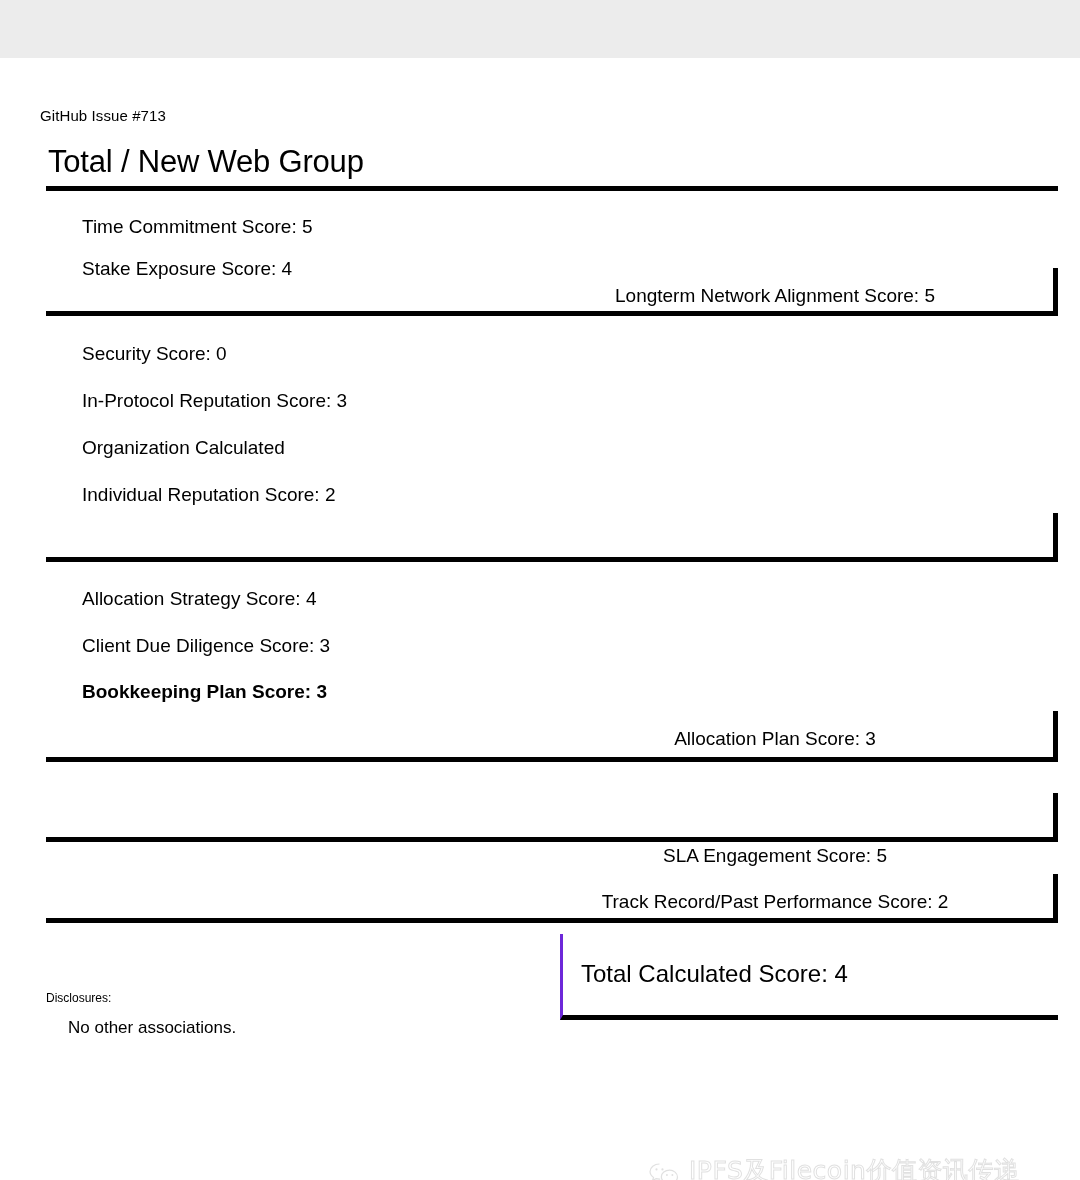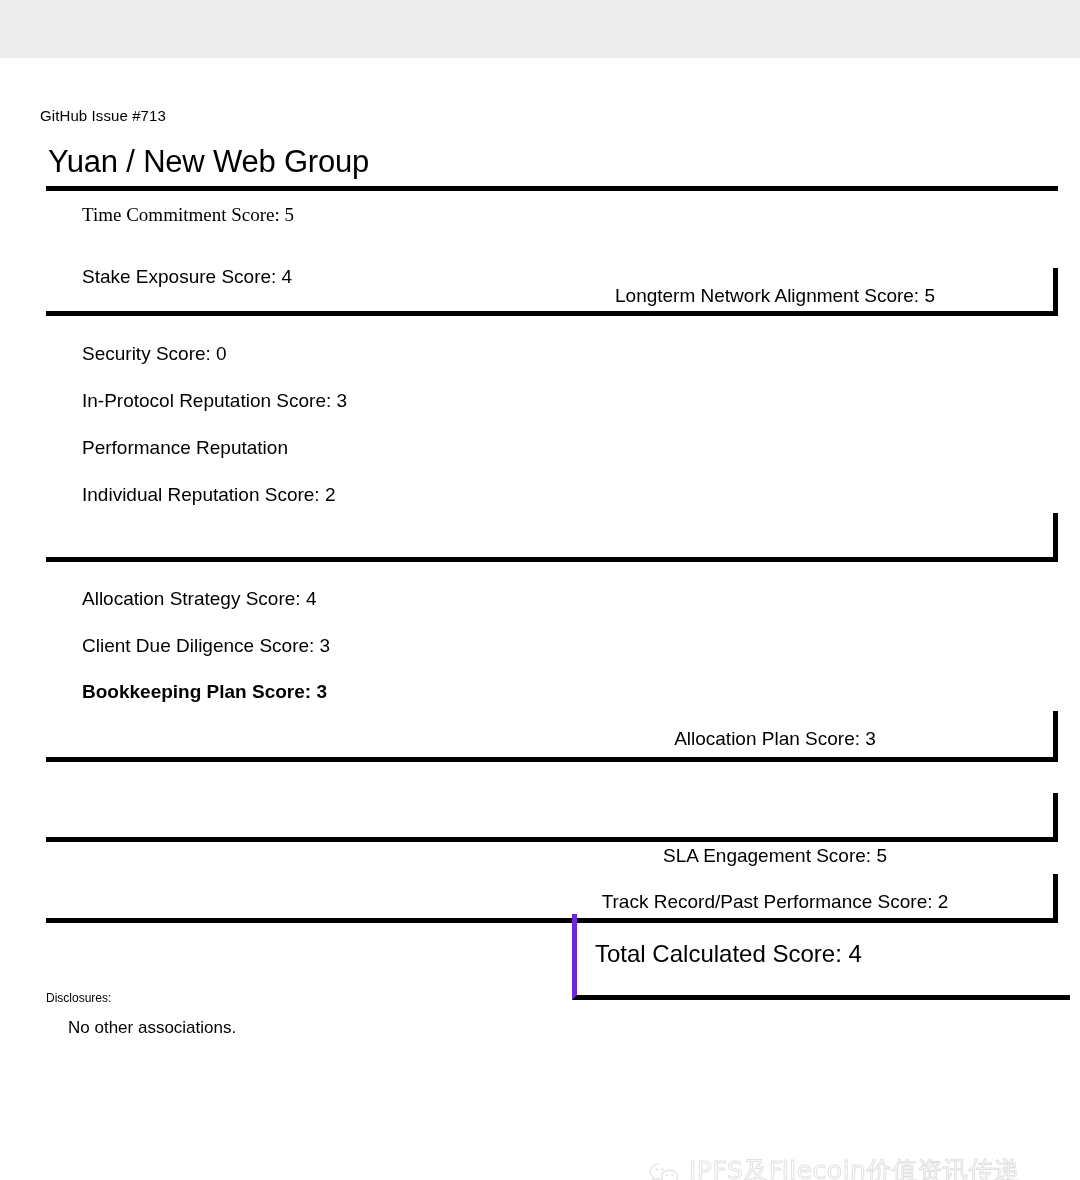--- a/index.html
+++ b/index.html
@@ -92,27 +92,26 @@
     width: 470px;
     text-align: center;
     font-size: 19px;
     white-space: nowrap;
   }
 
   
   .total-box {
     position: absolute;
     left: 560px;
-    top: 856px;
+    top: 876px;
     width: 498px;
     height: 86px;
-    border-left: 5px solid #6d28d9;
+    border-left: 3px solid #6d28d9;
     border-bottom: 5px solid #000;
     box-sizing: border-box;
-    margin-left: 12px;
   }
   .total-label {
     position: absolute;
     left: 18px;
     top: 26px;
     font-size: 24px;
     white-space: nowrap;
   }
 
   
@@ -154,39 +153,39 @@
 </style>
 </head>
 <body>
 
 <div class="top-bar"></div>
 
 <div class="sheet">
 
   <div class="issue-ref">GitHub Issue #713</div>
 
-  <div class="org-title">Yuan / New Web Group</div>
+  <div class="org-title">Total / New Web Group</div>
 
 
   <div class="rule" style="top:128px;"></div>
 
-  <div class="left-line" style="top:146px;font-family:Liberation Serif, serif;">Time Commitment Score: 5</div>
-
-  <div class="left-line" style="top:208px;text-align:right;">Stake Exposure Score: 4</div>
+  <div class="left-line" style="top:158px;">Time Commitment Score: 5</div>
+
+  <div class="left-line" style="top:200px;text-align:right;">Stake Exposure Score: 4</div>
 
   <div class="right-line" style="top:227px;">Longterm Network Alignment Score: 5</div>
 
   <div class="vtick" style="left:1053px; top:210px; height:48px;"></div>
   <div class="rule" style="top:253px;"></div>
 
   <div class="left-line" style="top:285px;">Security Score: 0</div>
 
   <div class="left-line" style="top:332px;">In-Protocol Reputation Score: 3</div>
 
-  <div class="left-line" style="top:379px;">Performance Reputation</div>
+  <div class="left-line" style="top:379px;">Organization Calculated</div>
 
   <div class="left-line" style="top:426px;">Individual Reputation Score: 2</div>
 
 
   <div class="vtick" style="left:1053px; top:455px; height:48px;"></div>
   <div class="rule" style="top:499px;"></div>
 
   <div class="left-line" style="top:530px;">Allocation Strategy Score: 4</div>
 
   <div class="left-line" style="top:577px;">Client Due Diligence Score: 3</div>

